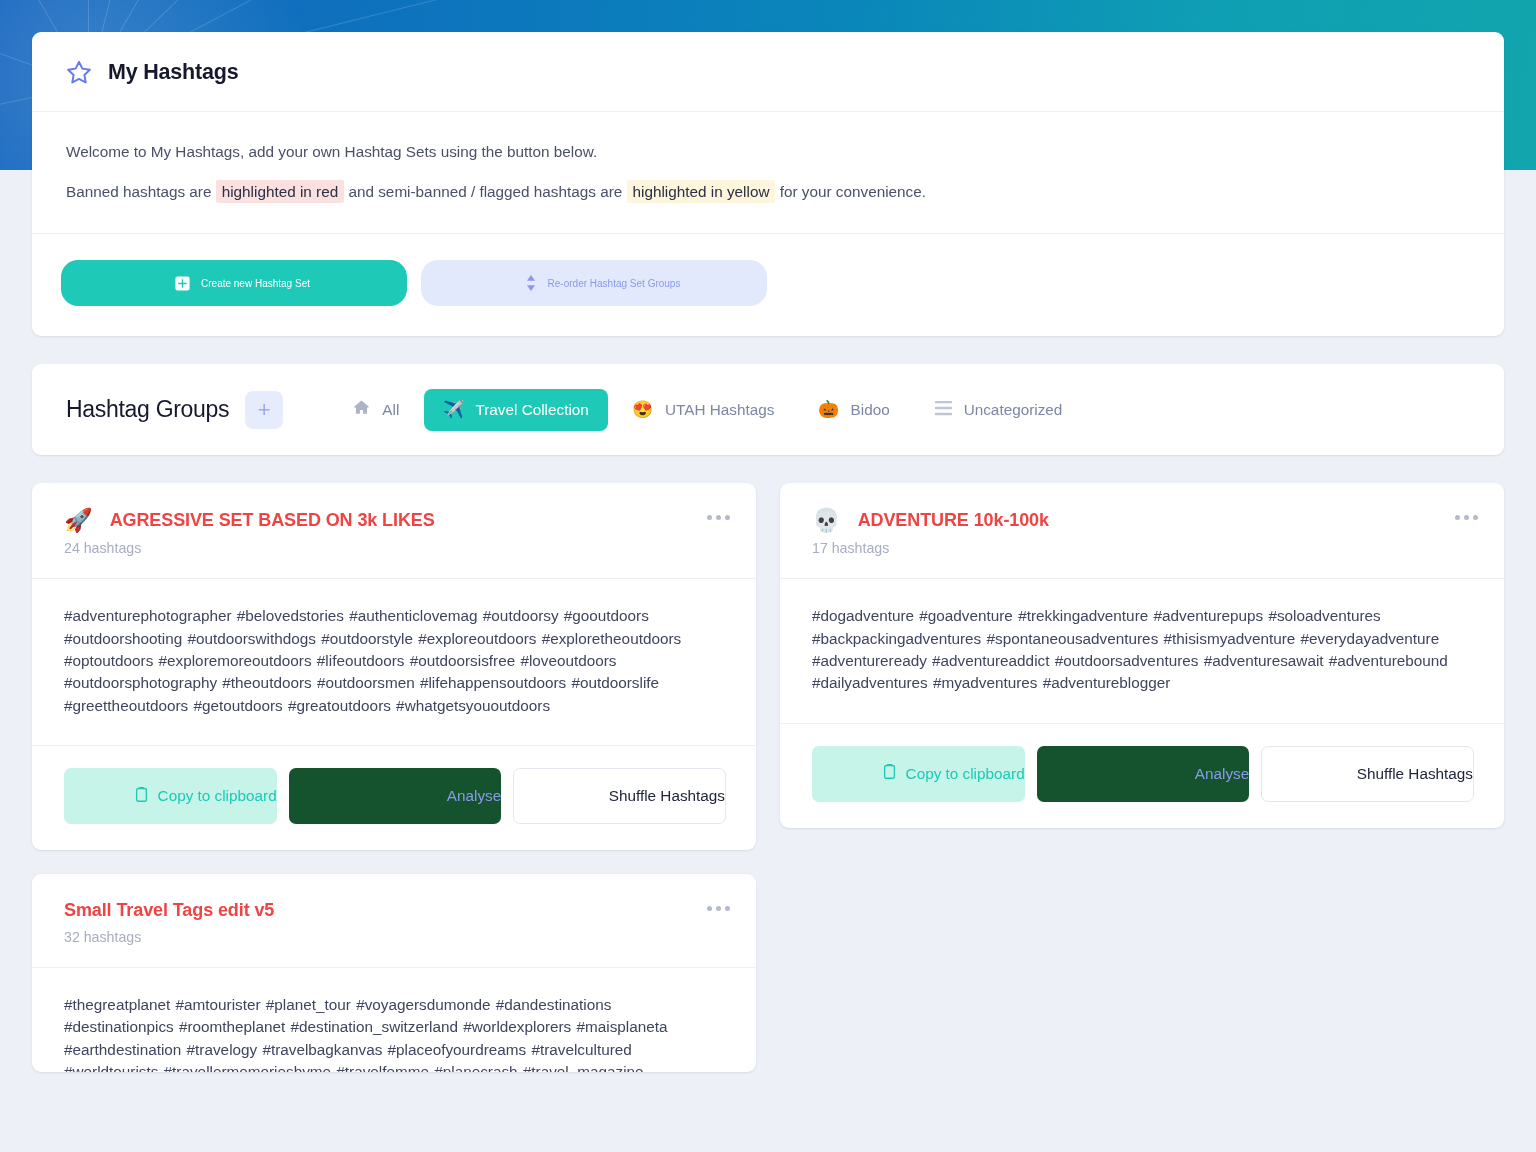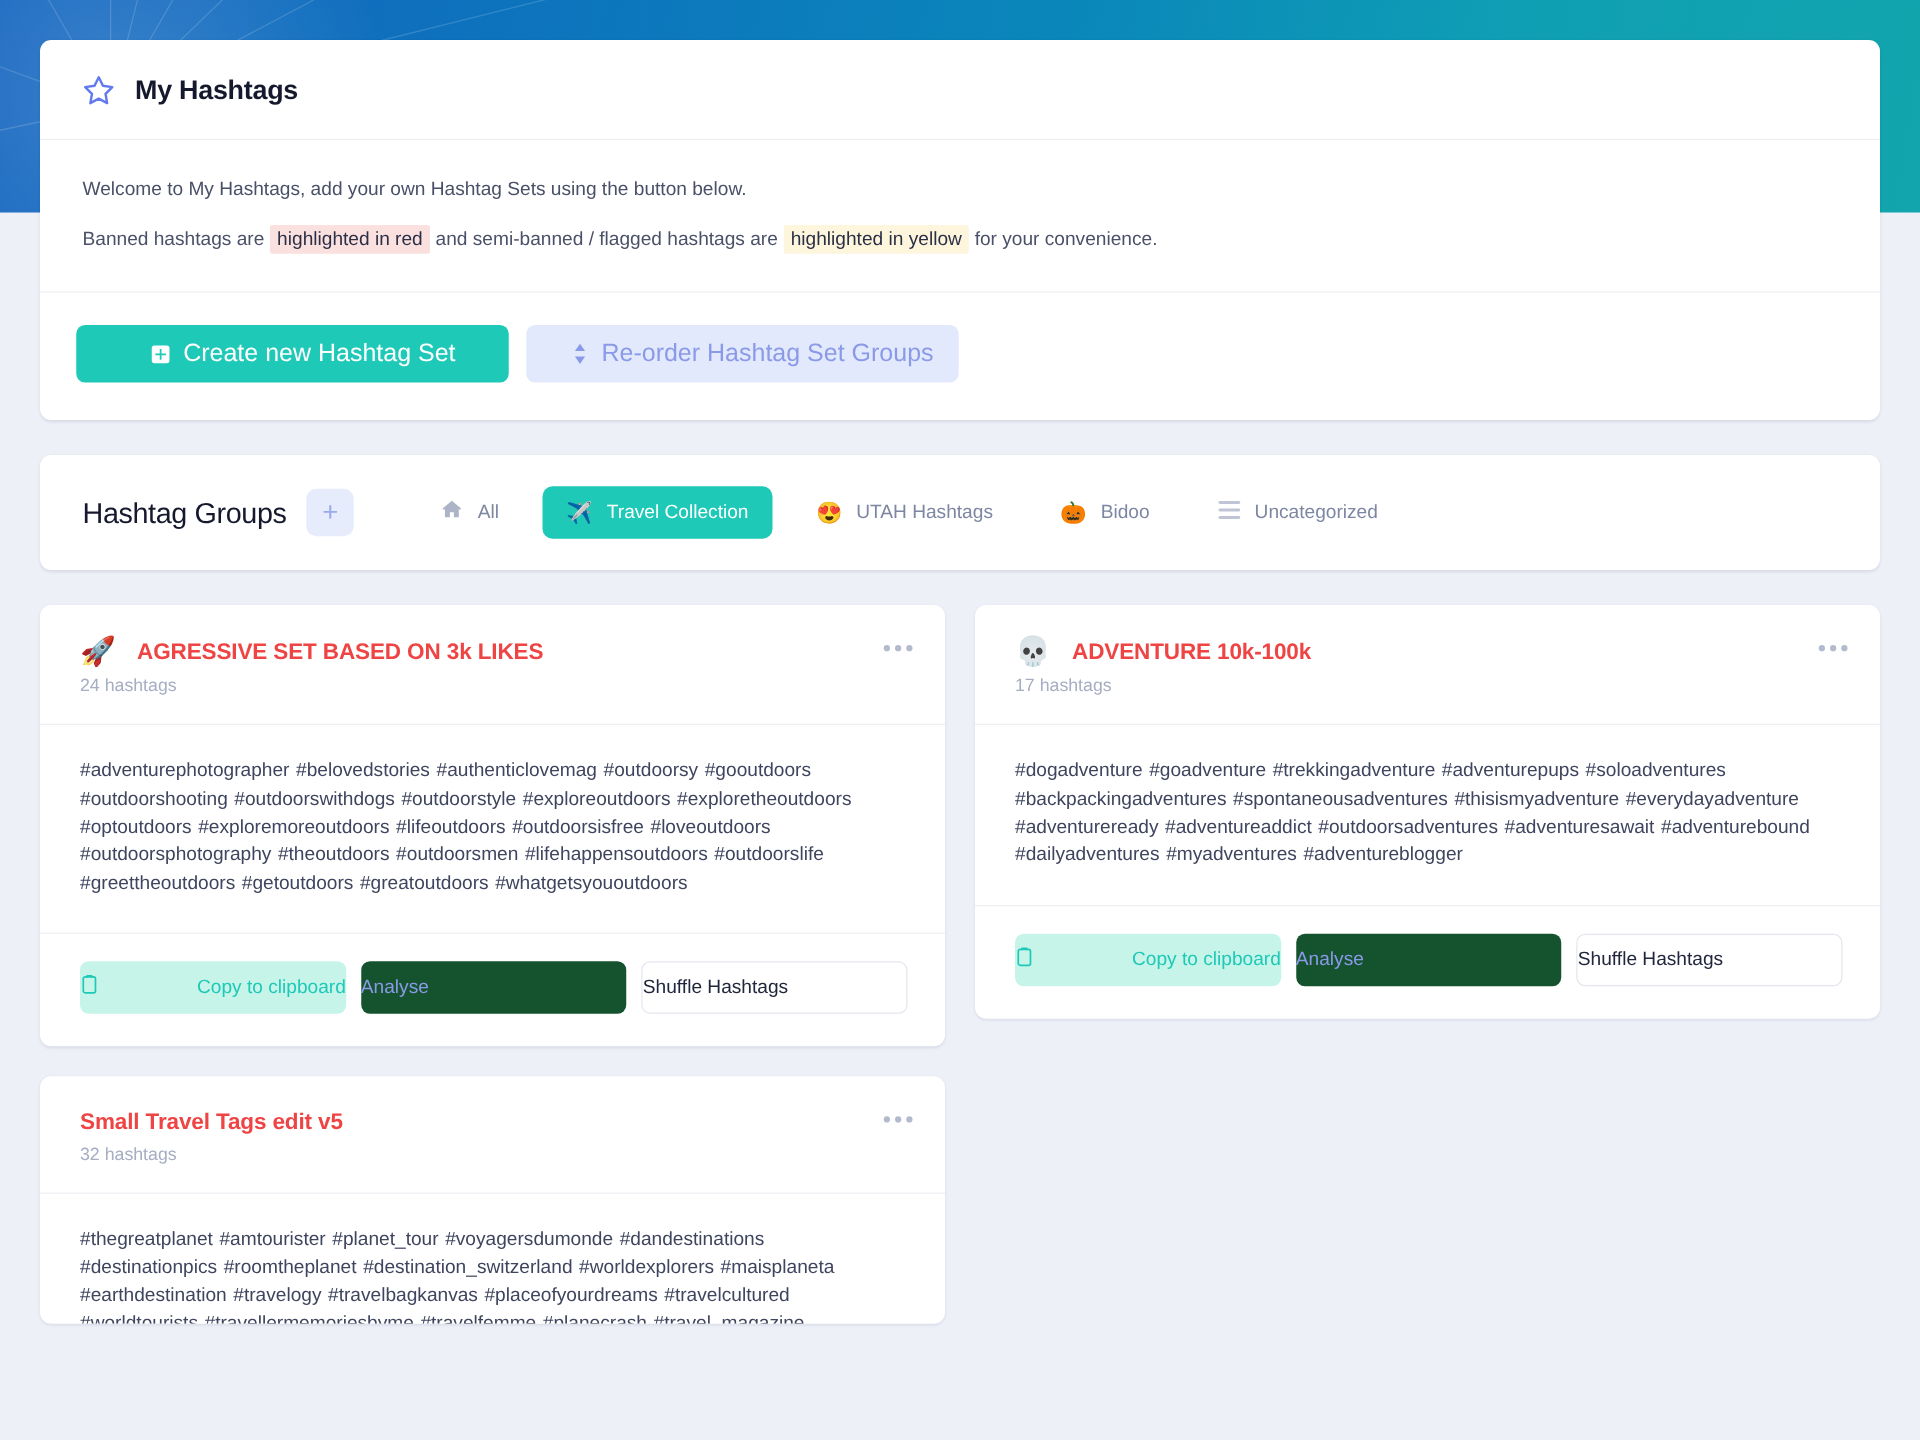--- a/index.html
+++ b/index.html
@@ -97,23 +97,23 @@
     border-radius: 2px;
   }
 
   .panel-actions {
     padding: 26px 34px 30px 29px;
     display: flex;
     gap: 14px;
   }
   .btn {
     border: none;
-    border-radius: 7px;
+    border-radius: 17px;
     font-family: "Liberation Sans", sans-serif;
-    font-size: 20px;
+    font-size: 10px;
     cursor: pointer;
     display: inline-flex;
     align-items: center;
     justify-content: center;
     gap: 10px;
     height: 46px;
     padding-left: 16px;
   }
   .btn-create { width: 346px; background: #1ec9b7; color: #ffffff; }
   .btn-manage { width: 346px; background: #6279f0; color: #ffffff; }
@@ -144,21 +144,21 @@
     line-height: 1;
     cursor: pointer;
     display: flex;
     align-items: center;
     justify-content: center;
   }
   .tabs {
     display: flex;
     align-items: center;
     margin-left: 50px;
-    gap: 16px;
+    gap: 6px;
   }
   .tab {
     display: inline-flex;
     align-items: center;
     gap: 11px;
     padding: 12px 19px;
     border-radius: 8px;
     font-size: 15.3px;
     color: #7d86a3;
     cursor: pointer;
@@ -225,27 +225,27 @@
     color: #3f455e;
     word-spacing: 1px;
   }
 
   .set-actions {
     padding: 22px 30px 26px 32px;
     display: flex;
     gap: 12px;
   }
   .act-btn {
-    height: 42px;
+    height: 56px;
     border-radius: 7px;
     font-size: 15.3px;
     font-family: "Liberation Sans", sans-serif;
     display: inline-flex;
     align-items: center;
-    justify-content: space-between;
+    justify-content: flex-end;
     gap: 9px;
     cursor: pointer;
     border: none;
   }
   .act-copy { width: 220px; background: #c6f4e9; color: #1ec9b7; }
   .act-analyse { width: 220px; background: #14532d; color: #8a9ae8; }
   .act-shuffle {
     width: 220px;
     background: #ffffff;
     color: #22263c;

